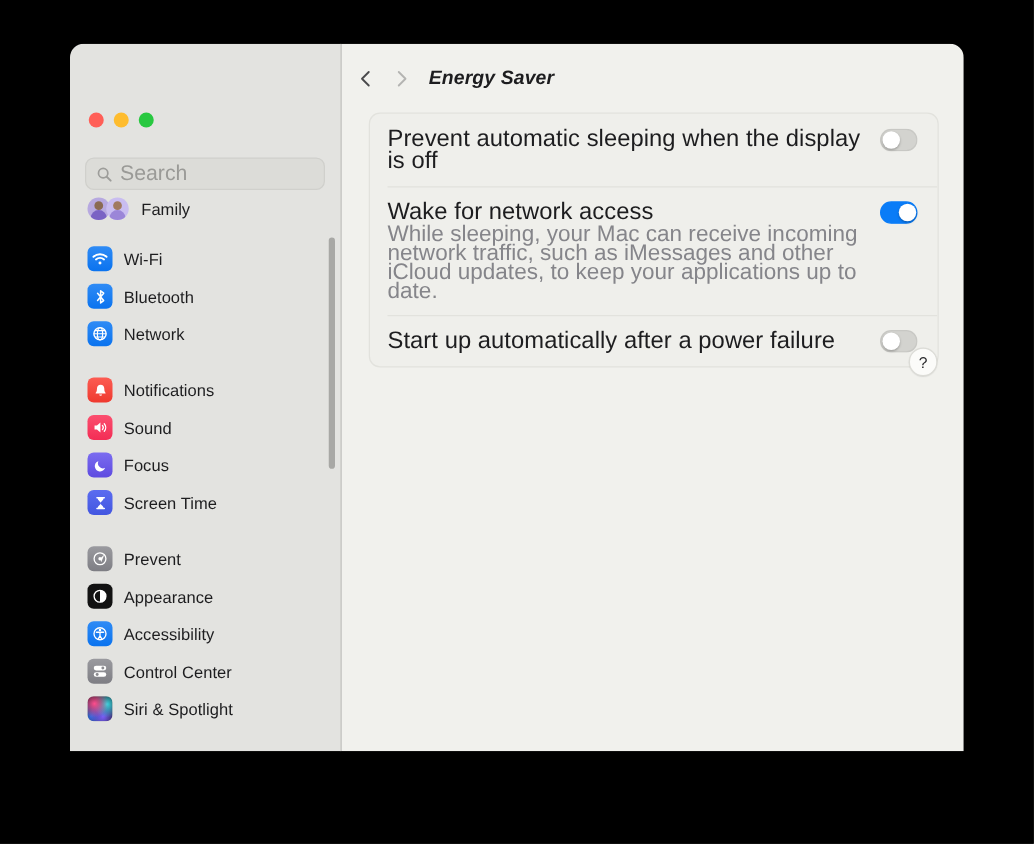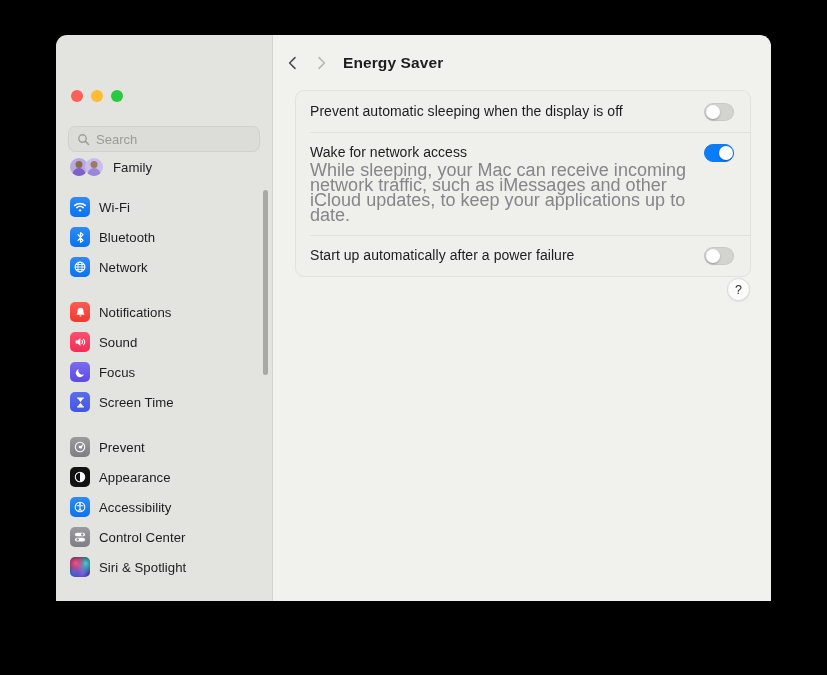--- a/index.html
+++ b/index.html
@@ -78,21 +78,21 @@
     height: 13px;
     flex: 0 0 13px;
     margin-right: 6px;
     opacity: 0.55;
   }
   #search-input {
     border: 0;
     outline: 0;
     background: transparent;
     font-family: "Liberation Sans", sans-serif;
-    font-size: 13px;
+    font-size: 17px;
     color: #1d1d1f;
     width: 100%;
     padding: 0;
   }
   #search-input::placeholder { color: #9a9a97; }
 
   #sidebar-scroll {
     position: absolute;
     top: 117px;
     left: 0;
@@ -204,20 +204,21 @@
     position: relative;
     overflow: hidden;
   }
 
   #toolbar {
     height: 55px;
     display: flex;
     align-items: center;
     padding: 0 0 0 6px;
     box-sizing: border-box;
+    font-style: italic;
   }
   .nav-arrow-btn {
     width: 28px;
     height: 28px;
     display: flex;
     align-items: center;
     justify-content: center;
     cursor: default;
   }
   .nav-arrow-btn svg { display: block; }
@@ -247,21 +248,21 @@
     content: "";
     position: absolute;
     left: 14px;
     right: 0;
     top: 0;
     height: 1px;
     background: #e2e2dd;
   }
   .row-text { flex: 1; padding: 12px 0 12px 0; }
   .row-title {
-    font-size: 14px;
+    font-size: 19px;
     color: #1d1d1f;
     line-height: 17px;
     letter-spacing: 0.05px;
   }
   .row-sub {
     font-size: 18px;
     color: #85858a;
     line-height: 15px;
     margin-top: 2px;
     max-width: 395px;

